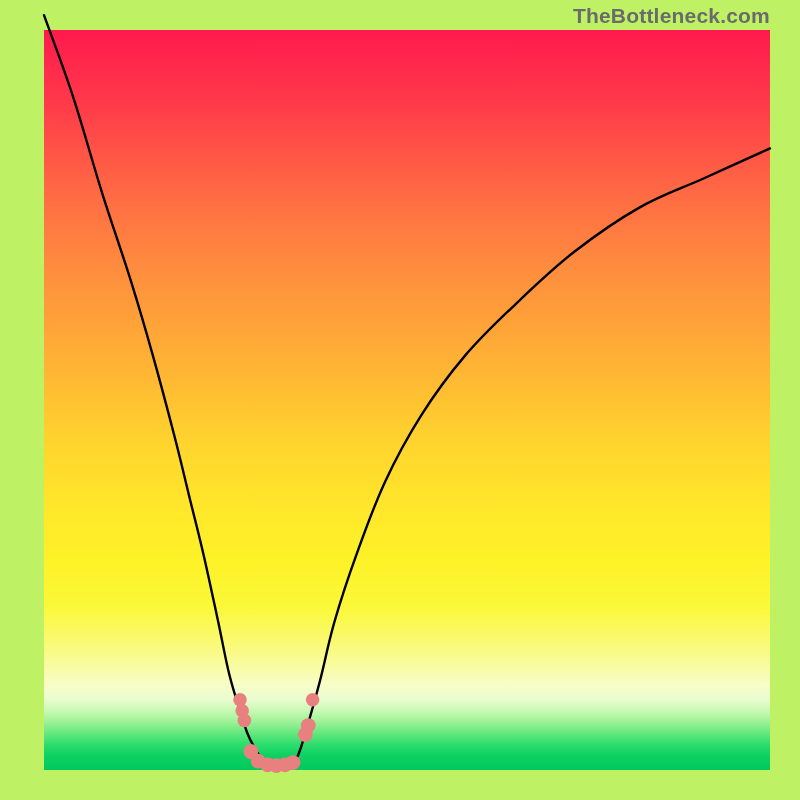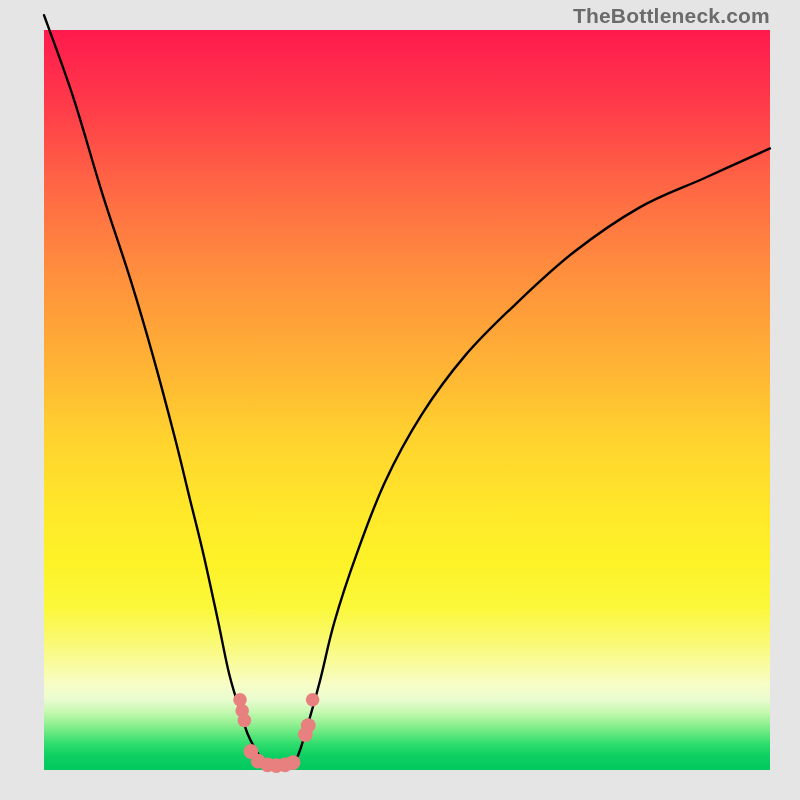--- a/index.html
+++ b/index.html
@@ -9,21 +9,21 @@
     height: 800px;
     background: #000;
     overflow: hidden;
   }
   .frame {
     position: absolute;
     left: 0;
     top: 0;
     width: 800px;
     height: 800px;
-    background: #e5e5e5;
+    background: #bef264;
   }
   .plot-area {
     position: absolute;
     left: 44px;
     top: 30px;
     width: 726px;
     height: 740px;
     overflow: hidden;
   }
   .gradient {

